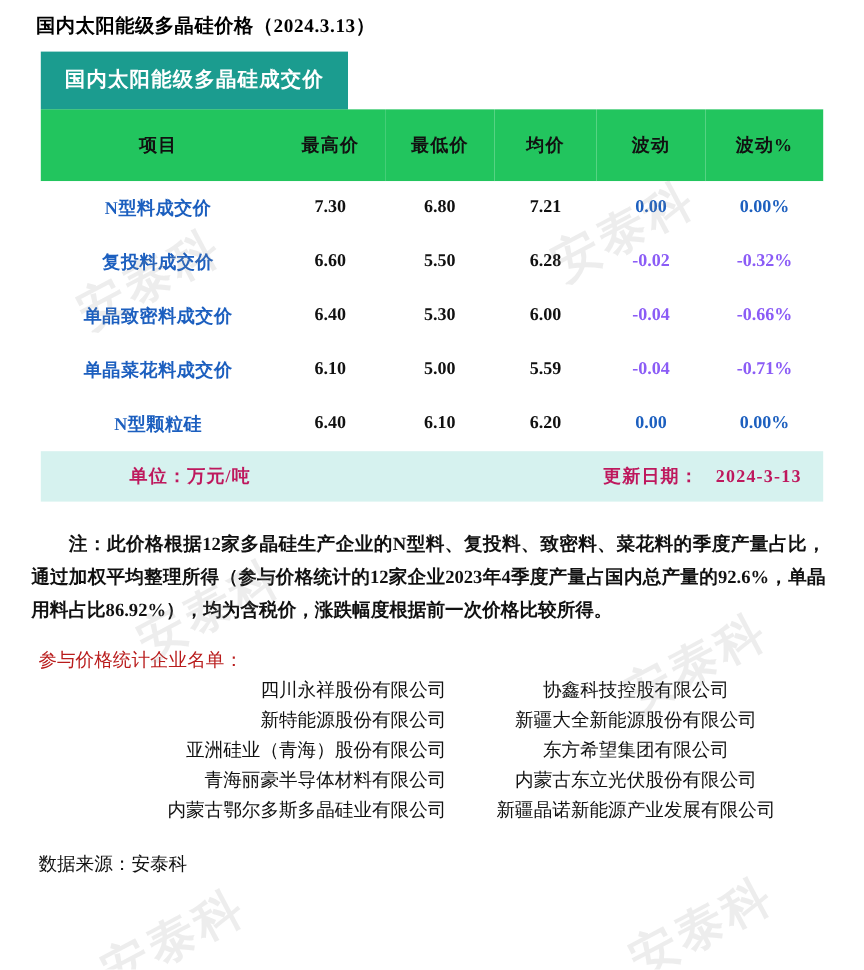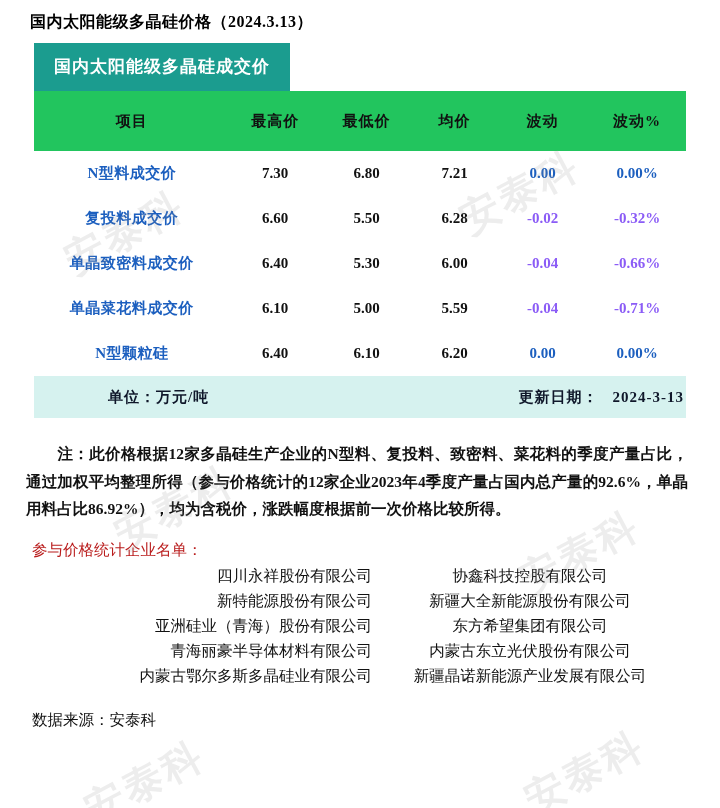--- a/index.html
+++ b/index.html
@@ -116,29 +116,29 @@
   .blue { color: #1c5fbf; }
   .green { color: #8b5cf6; }
 
   .foot-row {
     background: #d6f2ef;
     height: 42px;
     display: flex;
     align-items: center;
     font-size: 15px;
     font-weight: 700;
-    color: #0f172a;
+    color: #be185d;
   }
   .foot-left {
     padding-left: 74px;
     letter-spacing: 1px;
   }
   .foot-right {
     margin-left: auto;
-    padding-right: 2px;
+    padding-right: 18px;
     letter-spacing: 1px;
   }
   .foot-date {
     margin-left: 14px;
   }
 
   
   .note {
     margin: 22px 6px 0 0;
     font-size: 15.5px;

